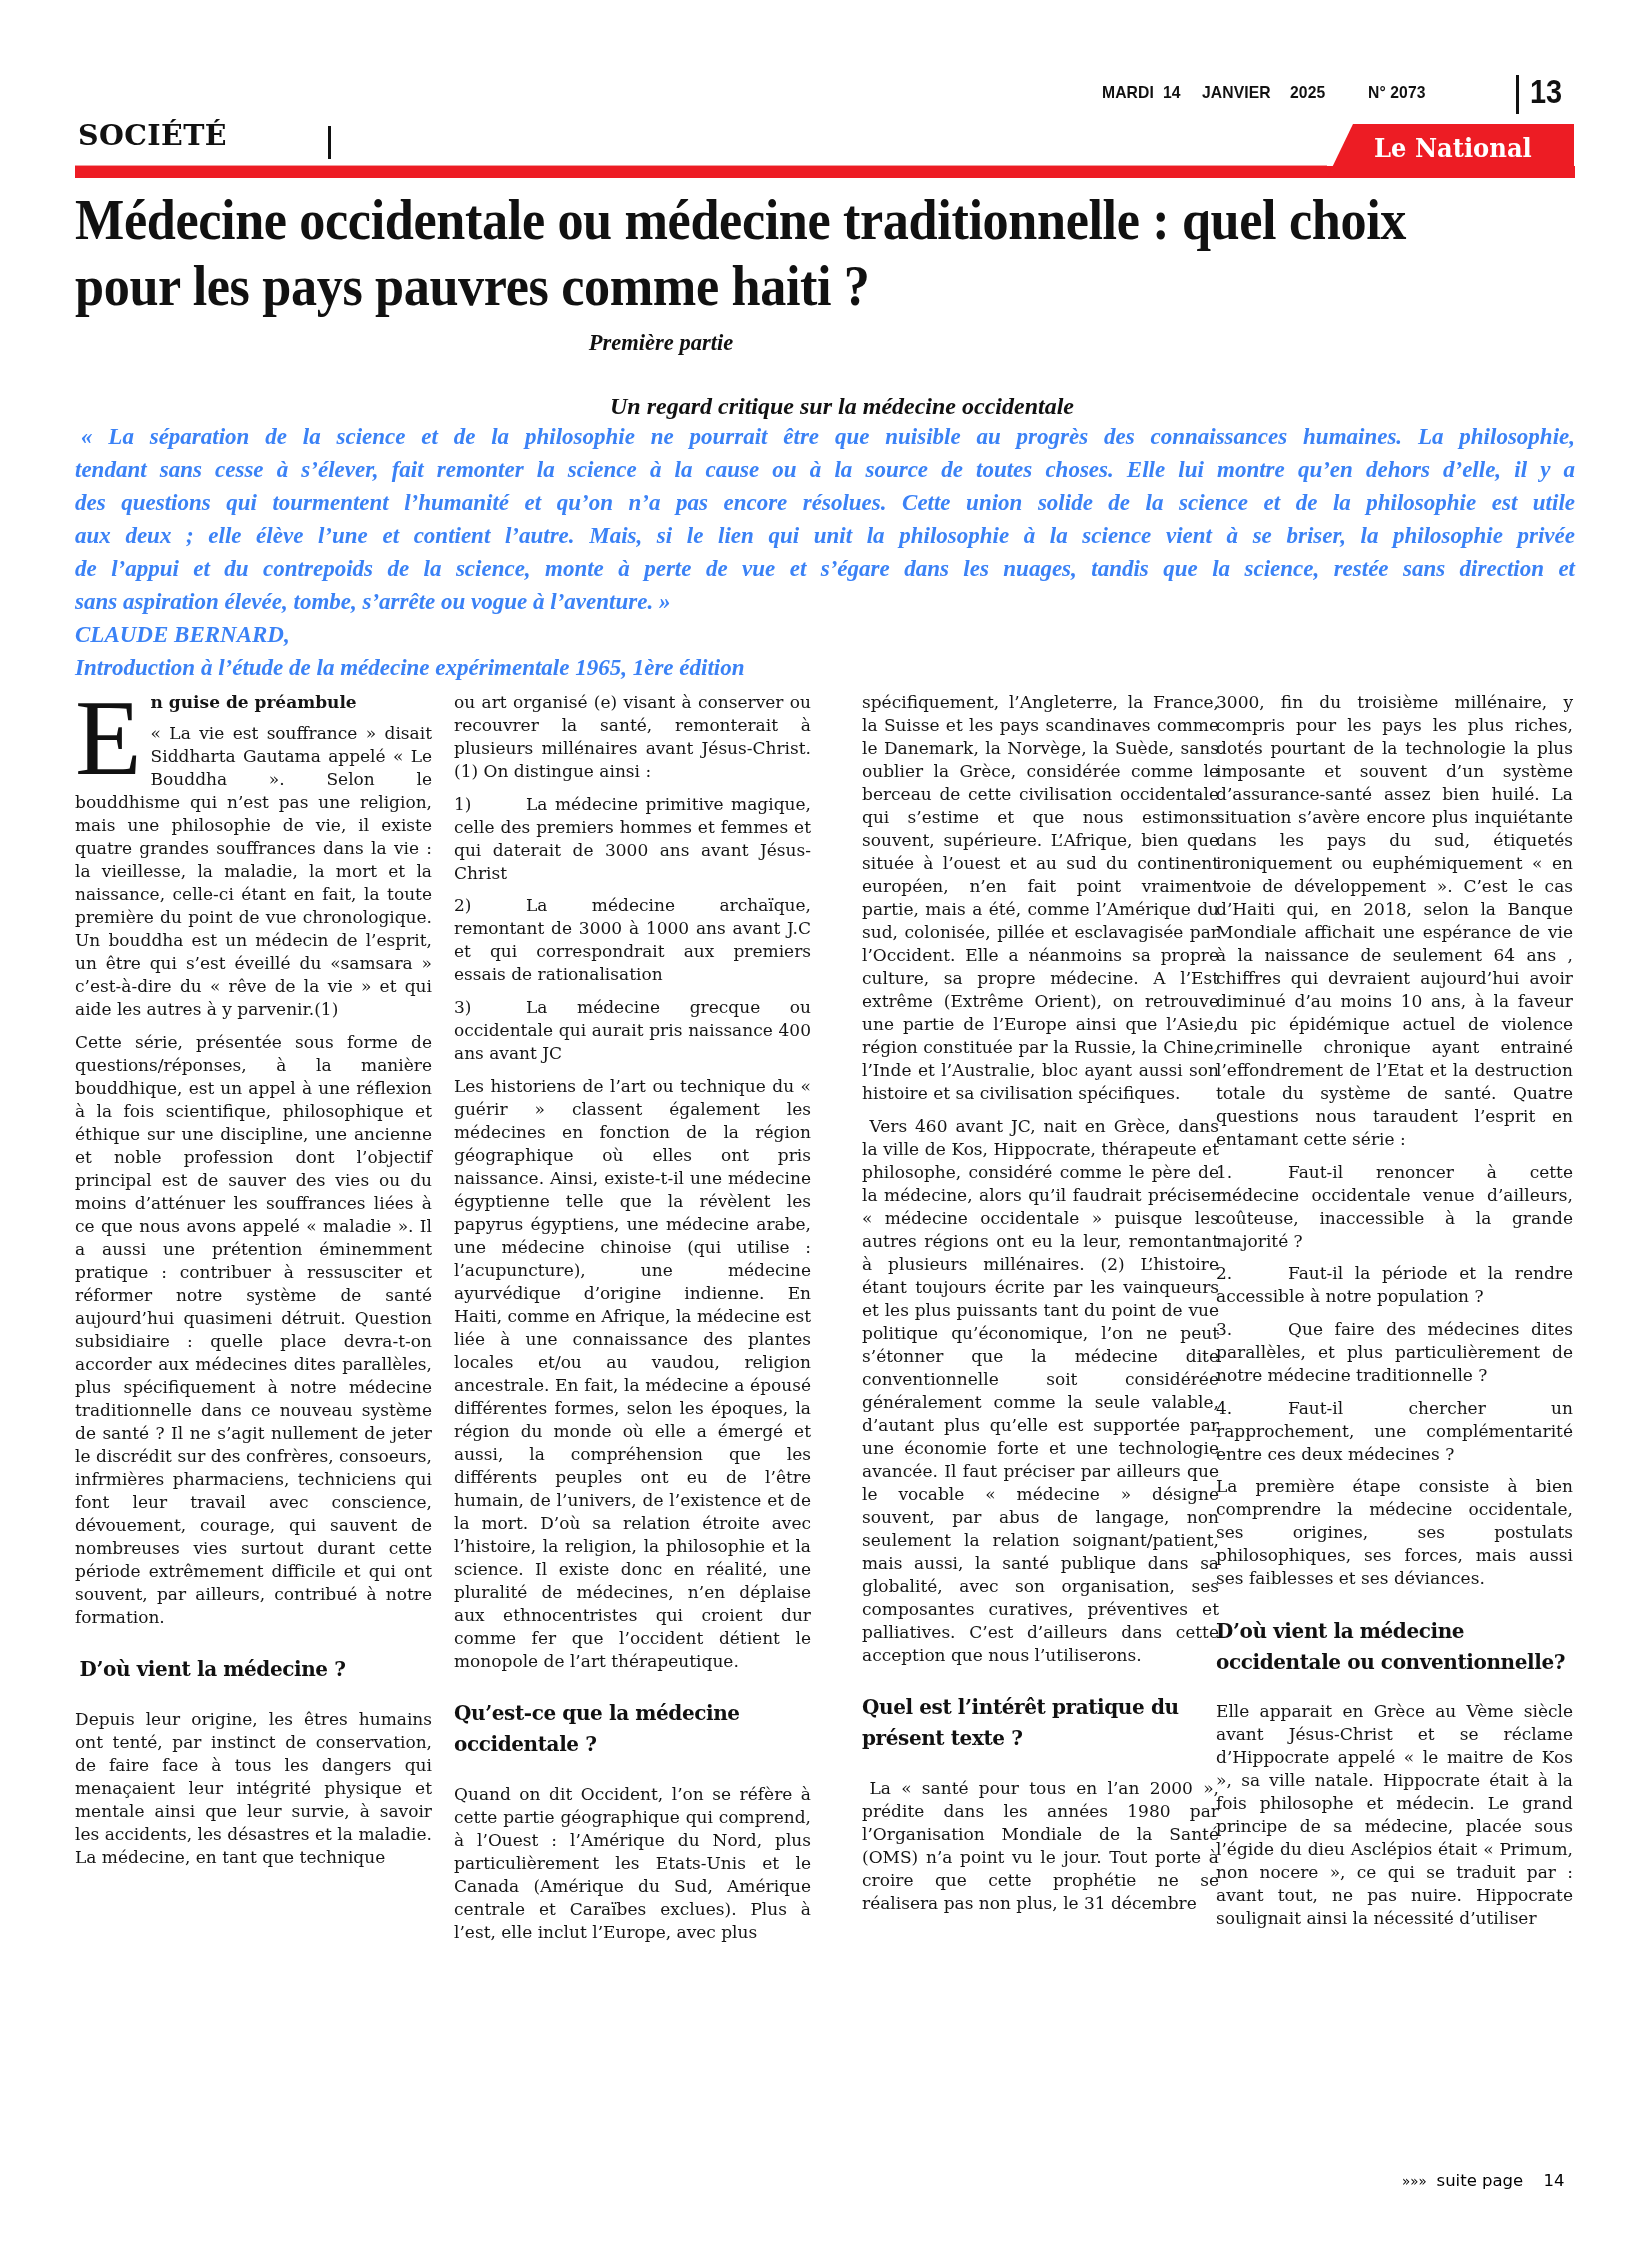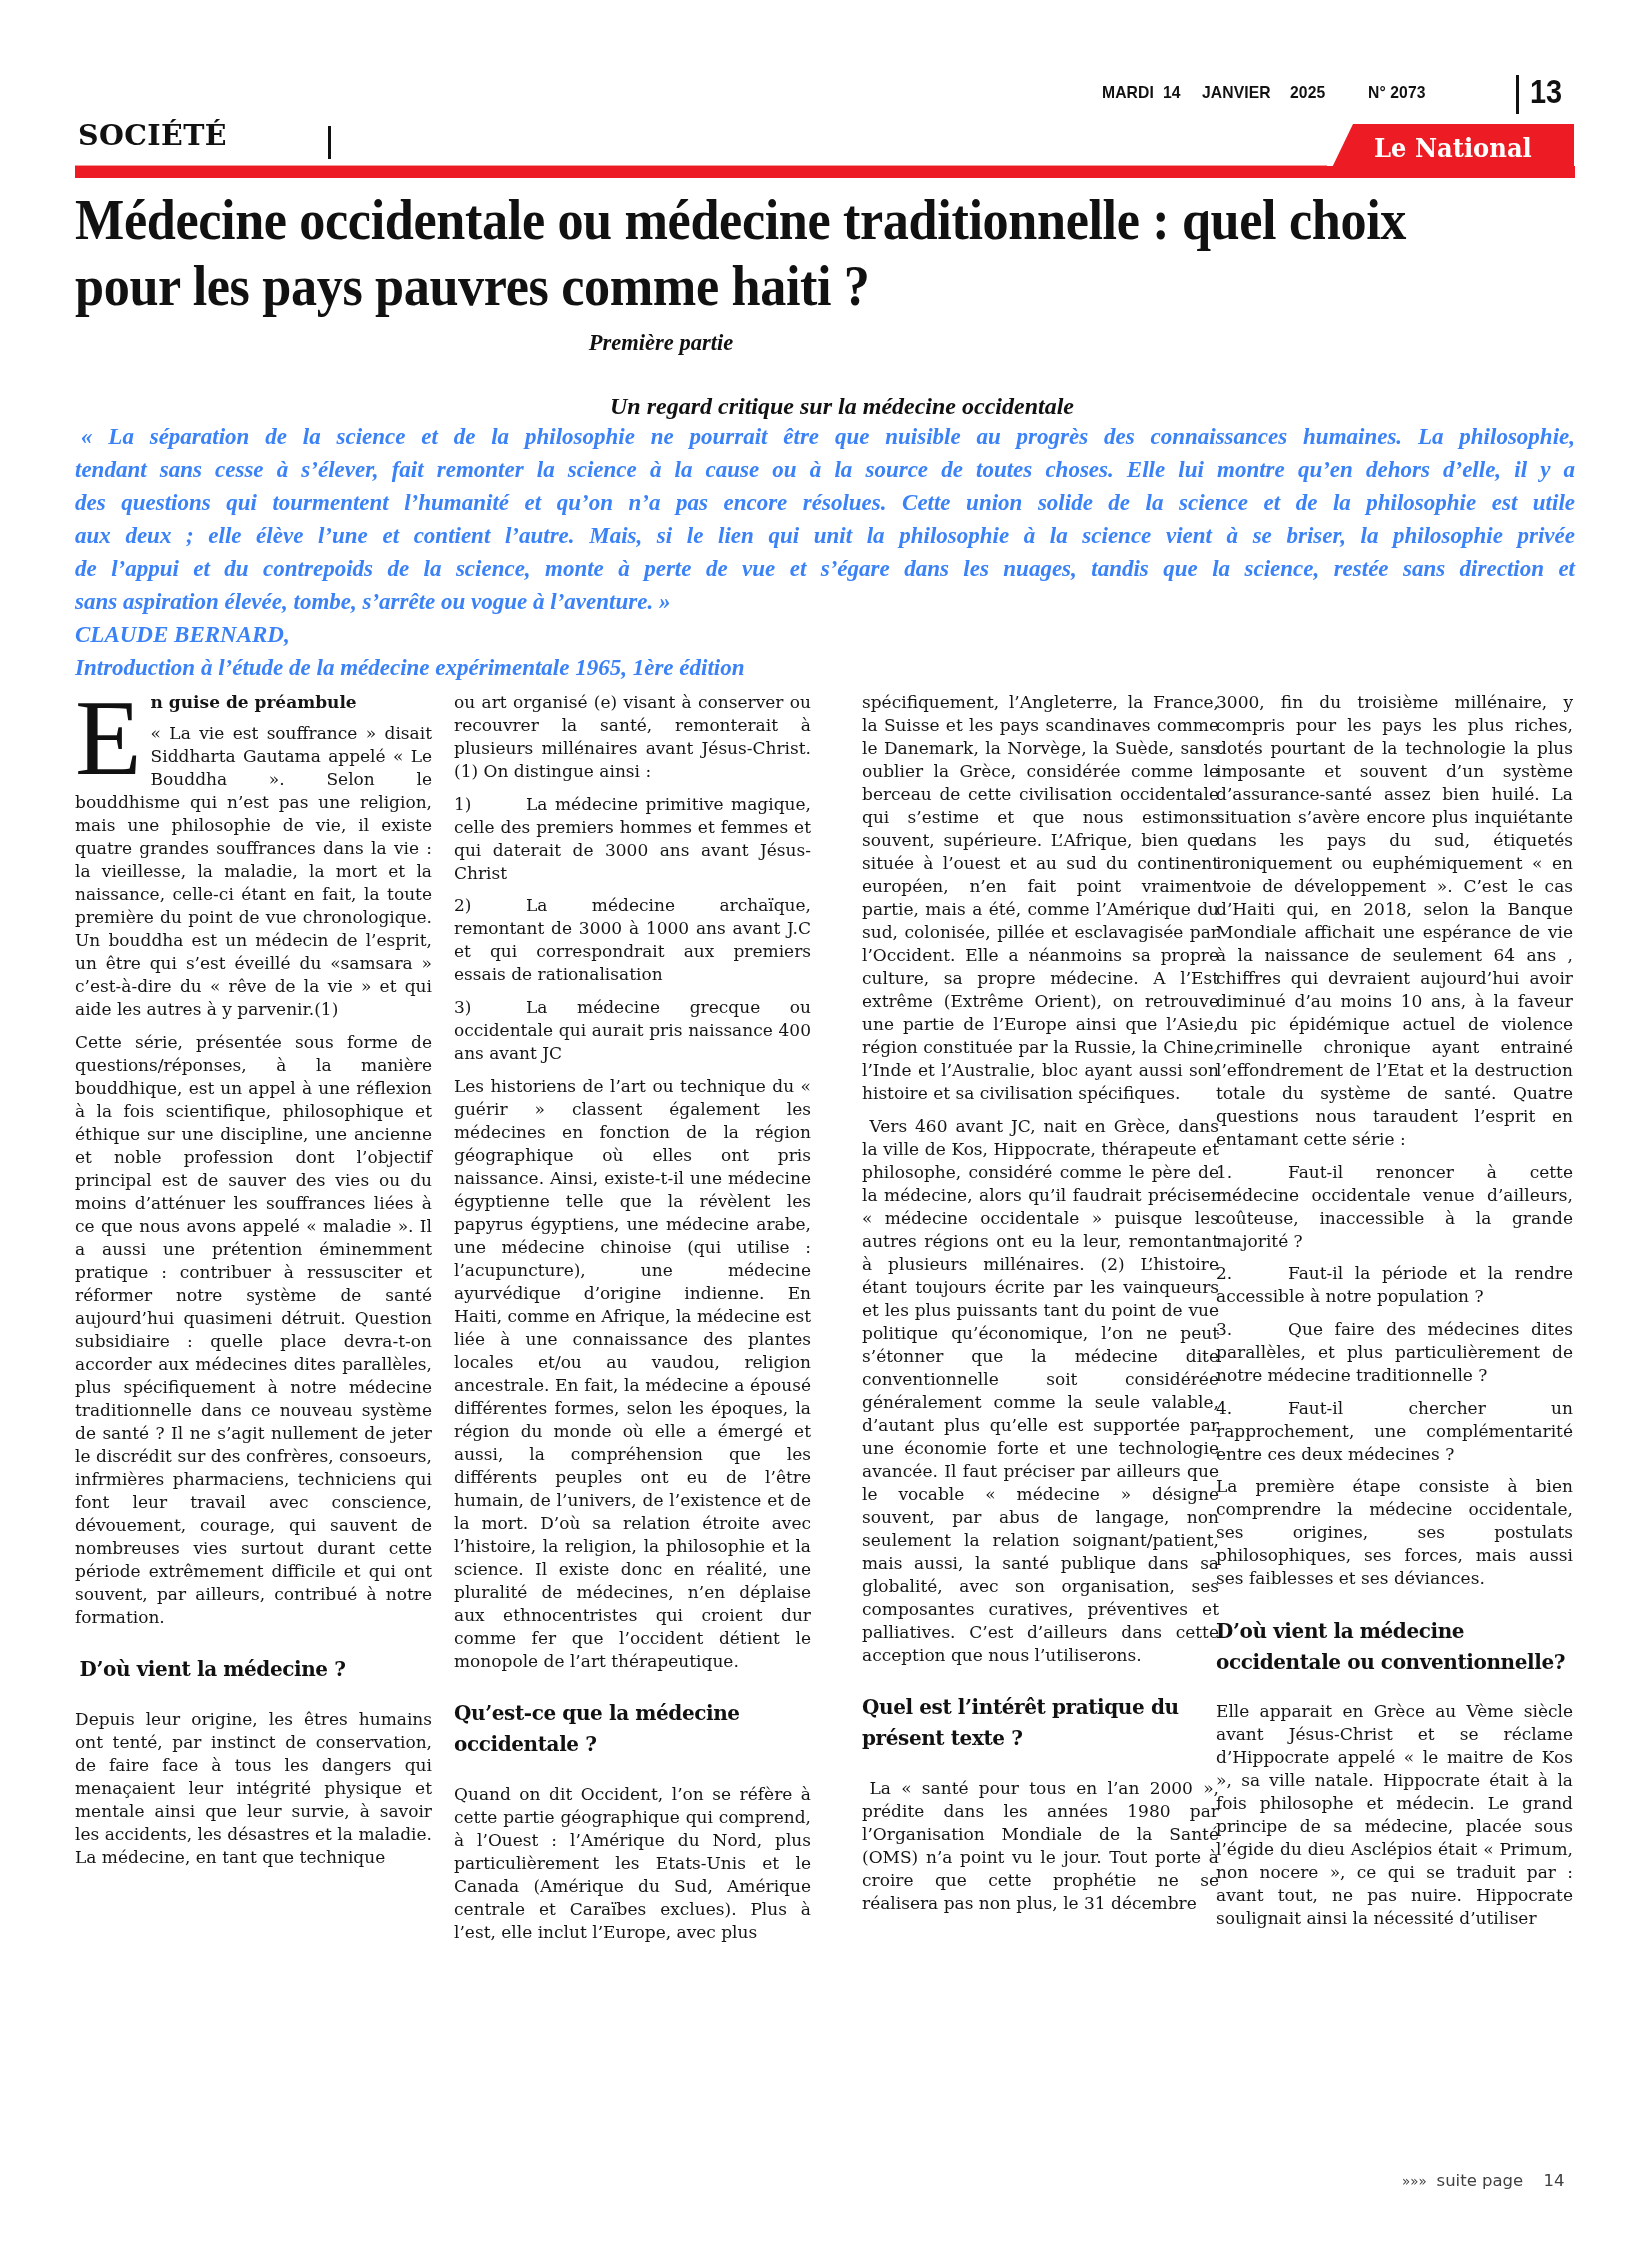--- a/index.html
+++ b/index.html
@@ -89,21 +89,21 @@
   .col h3.indent1 { padding-left: 4.5px; }
 
   .dropcap {
     float: left; font-family: "Liberation Serif", serif; font-size: 109px; line-height: 84px;
     margin: 4.5px 9px 0 0; color: #111; height: 84px;
   }
   .lead-heading { font-weight: bold; font-size: 17px; display: block; margin-bottom: 8px; }
 
   .continuation {
     position: absolute; left: 1402px; top: 2171px;
-    font-family: "DejaVu Sans", sans-serif; font-size: 16.5px; color: #404040;
+    font-family: "DejaVu Sans", sans-serif; font-size: 16.5px; color: #000000;
   }
   .continuation .arrows { margin-right: 4.5px; font-size: 13.5px; }
   .continuation .pg { margin-left: 15px; }
 </style>
 </head>
 <body>
 
 <div class="dateline">
   <span class="dl-day">MARDI</span>
   <span class="dl-num">14</span>

